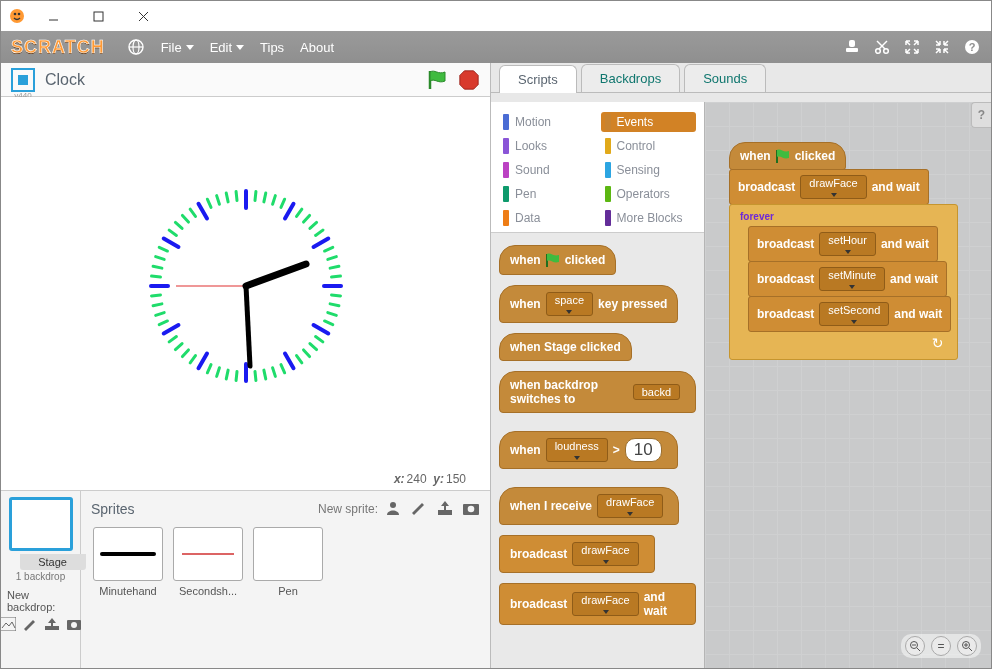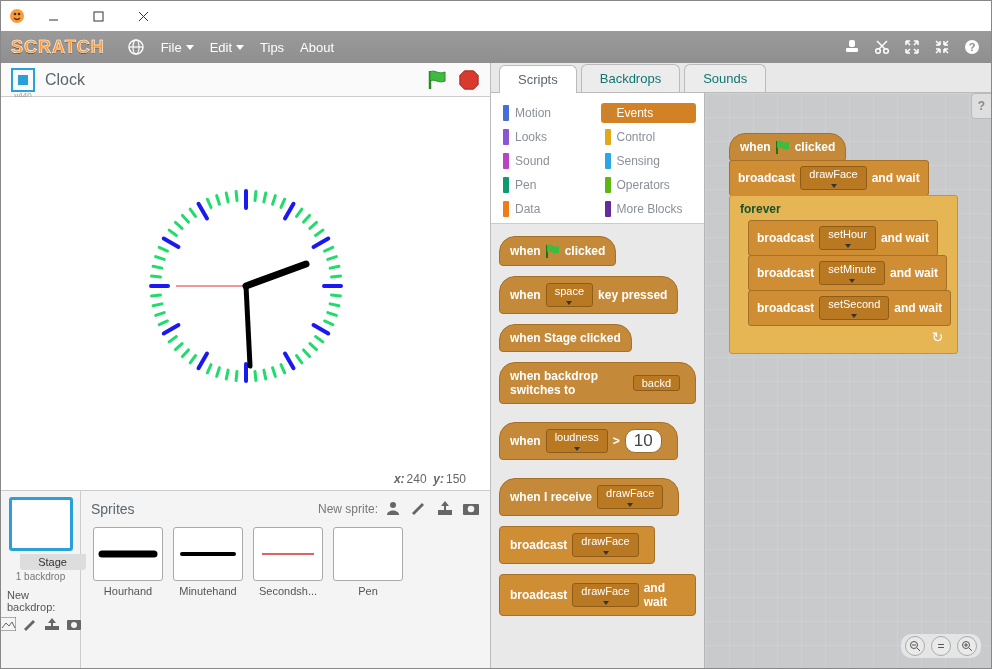--- a/index.html
+++ b/index.html
@@ -45,21 +45,21 @@
   .sprites-col { flex:1; padding:6px 10px; position:relative;}
   .sprites-hdr { display:flex; align-items:center; height:24px;}
   .sprites-title { font-size:14px; color:#5a6570; flex:1;}
   .new-sprite-label { color:#777; font-size:12px; margin-right:6px;}
   .new-sprite-icons { display:flex; gap:8px;}
   .sprite-list { display:flex; gap:6px; margin-top:6px;}
   .sprite { width:74px; display:flex; flex-direction:column; align-items:center;}
   .sprite-thumb { width:70px; height:54px; border:1px solid #aaa; background:#fff; border-radius:3px; display:flex; align-items:center; justify-content:center; overflow:hidden;}
   .sprite-name { font-size:11px; color:#555; margin-top:4px; text-align:center; width:72px; white-space:nowrap; overflow:hidden; text-overflow:ellipsis;}
   
-  .right { flex:1; display:flex; flex-direction:column; background:#e8e8e8;}
+  .right { flex:1; display:flex; flex-direction:column; background:#e8e8e8;gap:9px;}
   .tabs { height:30px; display:flex; padding-left:8px; background:#e8e8e8; border-bottom:1px solid #bbb; align-items:flex-end;}
   .tab { padding:6px 18px; border:1px solid #bbb; border-bottom:none; border-radius:6px 6px 0 0; background:#ececec; color:#0f766e; margin-right:4px; font-size:13px;}
   .tab.active { background:#fff; color:#5a6570; position:relative; top:1px;}
   .editor-body { flex:1; display:flex; overflow:hidden;}
   .palette { width:214px; background:#e9e9e9; border-right:1px solid #b5b5b5; display:flex; flex-direction:column;}
   .cat-grid { padding:10px 8px 4px; display:grid; grid-template-columns: 1fr 1fr; gap:4px 6px; background:#fff; border-bottom:1px solid #ccc;}
   .cat { display:flex; align-items:center; font-size:12px; color:#8a8f99; padding:2px 4px; border-radius:3px;}
   .cat .swatch { width:6px; height:16px; margin-right:6px; border-radius:1px;}
   .cat.selected { background:#d28225; color:#fff;}
   .block-palette { flex:1; padding:12px 8px; overflow:hidden;}
@@ -70,21 +70,21 @@
   .dropdown { background:#b97923; color:#fff; font-weight:normal; font-size:11px; padding:1px 8px; border-radius:3px; margin:0 5px; display:inline-flex; align-items:center; gap:4px; border:1px solid #8f5c18;flex-direction:column;}
   .dropdown .dd-caret { border-left:3px solid transparent; border-right:3px solid transparent; border-top:4px solid #333;}
   .flag-mini { display:inline-block; width:18px; height:16px; margin:0 3px;}
   
   .scripts { flex:1; background:#c9cacb; position:relative; overflow:hidden; background-image: linear-gradient(#cfd0d1 1px, transparent 1px), linear-gradient(90deg, #cfd0d1 1px, transparent 1px); background-size: 24px 24px;}
   .help-tab { position:absolute; right:0; top:0; width:20px; height:26px; background:#dedede; border:1px solid #bbb; border-right:none; border-radius:4px 0 0 4px; display:flex; align-items:center; justify-content:center; color:#888; font-weight:bold;}
   .script-stack { position:absolute; left:24px; top:40px; display:flex; flex-direction:column; align-items:flex-start;}
   .s-hat { background:#c48a3a; border:1px solid #a67028; color:#fff; font-weight:bold; font-size:12px; padding:5px 10px; border-radius:16px 16px 3px 3px; display:flex; align-items:center;}
   .s-stack { background:#cf8d34; border:1px solid #a67028; color:#fff; font-weight:bold; font-size:12px; padding:5px 8px; border-radius:3px; display:flex; align-items:center; margin-top:-1px;}
   .c-block { background:#e6b554; border:1px solid #c6952e; border-radius:3px; margin-top:-1px; padding:4px 6px 8px 6px;}
-  .c-label { color:#14532d; font-weight:bold; font-size:12px; padding:2px 4px;}
+  .c-label { color:#6d28d9; font-weight:bold; font-size:10px; padding:2px 4px;}
   .c-inner { background:transparent; padding:3px 0 3px 12px; display:flex; flex-direction:column; align-items:flex-start;}
   .c-arrow { text-align:right; color:#fff; padding-right:8px; font-size:14px;}
   .zoom-ctrl { position:absolute; right:10px; bottom:10px; display:flex; gap:6px; background:rgba(255,255,255,.5); padding:2px 4px; border-radius:10px;}
   .zoom-btn { width:20px; height:20px; border-radius:50%; background:#eaeaea; border:1px solid #aaa; display:flex; align-items:center; justify-content:center; font-size:12px; color:#555;}
 </style>
 </head>
 <body>
 
 <div class="titlebar">
   <svg class="title-icon" viewBox="0 0 16 16">
@@ -304,28 +304,20 @@
             <span><svg width="18" height="16">
                   <rect x="1" y="4" width="16" height="11" rx="1" fill="#666"></rect>
                   <circle cx="9" cy="9" r="3.3" fill="#f4f4f4"></circle>
                 </svg></span>
           </div>
         </div>
         <div class="sprite-list">
           <div class="sprite">
               <div class="sprite-thumb">
                 <svg width="60" height="10">
-                  <line x1="4" y1="5" x2="56" y2="5" stroke="#000" stroke-width="7" stroke-linecap="round"></line>
-                </svg>
-              </div>
-              <span class="sprite-name">Hourhand</span>
-            </div>
-          <div class="sprite">
-              <div class="sprite-thumb">
-                <svg width="60" height="10">
                   <line x1="4" y1="5" x2="56" y2="5" stroke="#000" stroke-width="4" stroke-linecap="round"></line>
                 </svg>
               </div>
               <span class="sprite-name">Minutehand</span>
             </div>
           <div class="sprite">
               <div class="sprite-thumb">
                 <svg width="60" height="10">
                   <line x1="4" y1="5" x2="56" y2="5" stroke="#d03030" stroke-width="1.5"></line>
                 </svg>

